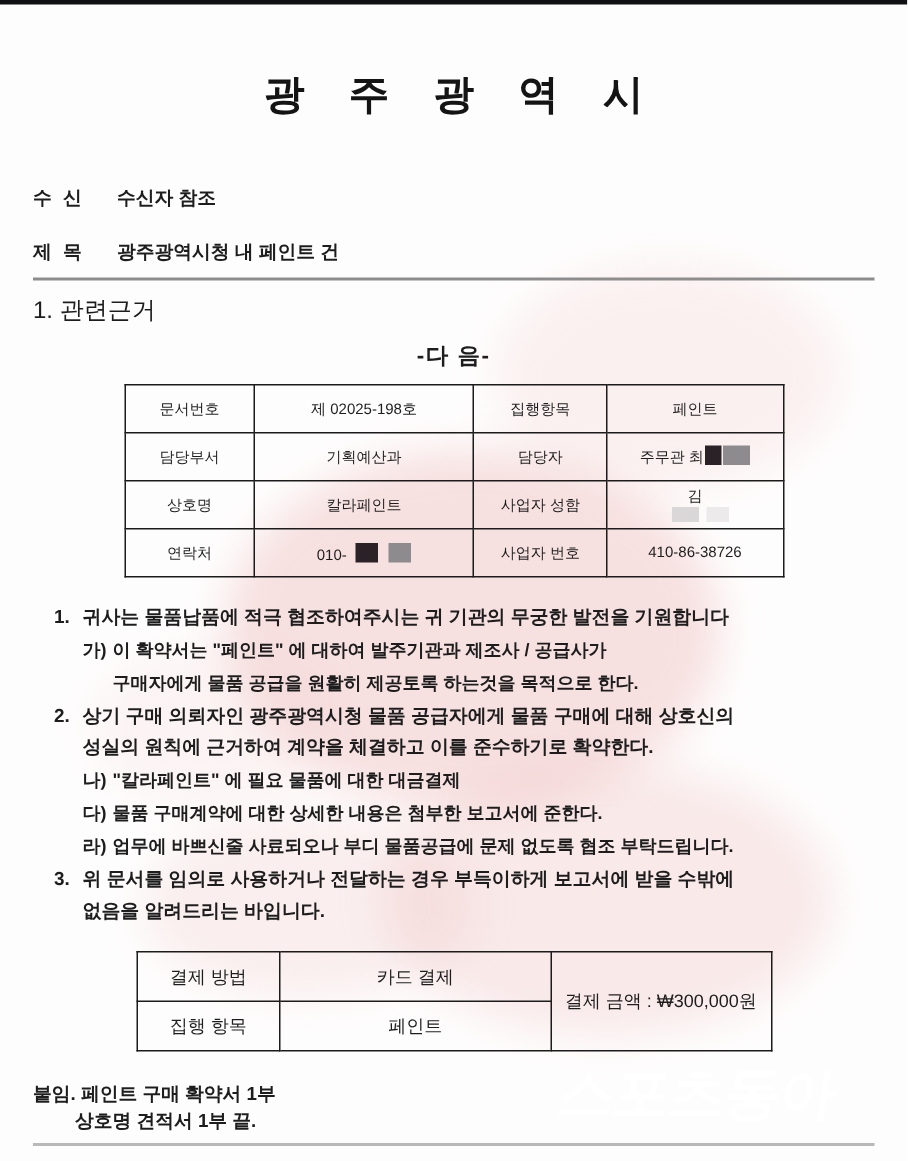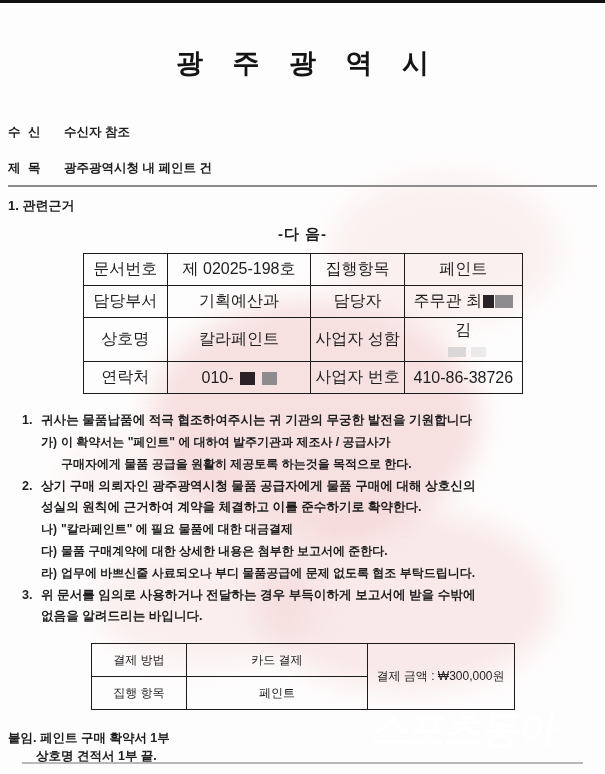--- a/index.html
+++ b/index.html
@@ -33,21 +33,21 @@
        background:rgba(233,160,160,.30);}
   .sm2{left:255px;top:510px;width:300px;height:180px;
        background:rgba(236,176,176,.26);}
   .sm3{left:95px;top:545px;width:220px;height:120px;
        background:rgba(238,186,186,.22);}
   .sm4{left:330px;top:175px;width:230px;height:150px;
        background:rgba(238,190,190,.20);}
   .sm5{left:60px;top:430px;width:160px;height:110px;
        background:rgba(240,200,200,.16);}
 
-  .content{position:relative;z-index:3;padding:0 8px;}
+  .content{position:relative;z-index:3;padding:0 22px;}
 
   .doc-title{
     text-align:center;
     font-size:27px;
     font-weight:bold;
     letter-spacing:11px;
     padding-left:11px;
     margin:0;
     padding-top:45px;
     color:#141414;
@@ -57,32 +57,32 @@
   .meta-row{display:flex;margin-top:17px;}
   .meta-label{width:56px;flex:none;letter-spacing:2px;}
   .meta-label.noexp{letter-spacing:0;}
   .meta-value{flex:1;}
 
   .hrule{
     height:2px;background:#8d8d8d;margin:7px 0 10px 0;
     width:100%;
   }
 
-  .clause-head{font-size:13px;font-weight:bold;margin:0 0 4px 0;}
+  .clause-head{font-size:16px;font-weight:normal;margin:0 0 4px 0;}
 
   .section-heading{
     text-align:center;font-size:15px;font-weight:bold;
     margin:10px 0 9px 0;letter-spacing:1px;
   }
 
   table.info{
     border-collapse:collapse;
     margin:0 auto;
     width:440px;
-    font-size:16px;
+    font-size:10px;
     background:transparent;
   }
   table.info td{
     border:1px solid #1b1b1b;
     height:27px;
     text-align:center;
     padding:2px 4px;
     position:relative;
     white-space:nowrap;
   }

